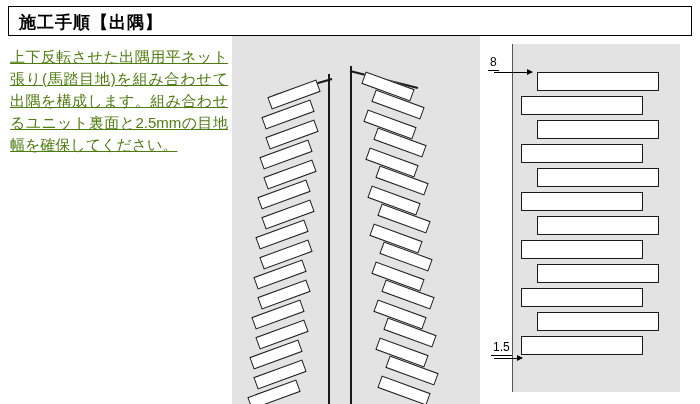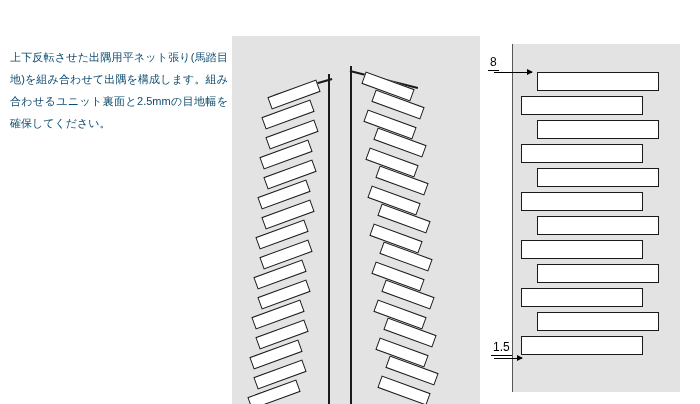--- a/index.html
+++ b/index.html
@@ -39,25 +39,26 @@
     color: #000000;
     white-space: nowrap;
   }
 
   
   #description {
     position: absolute;
     left: 10px;
     top: 46px;
     width: 218px;
-    font-size: 11px;
+    font-size: 15px;
     line-height: 22px;
-    color: #0c4a6e;
+    color: #4d7c0f;
     text-align: justify;
     text-justify: inter-character;
+    text-decoration: underline;
   }
 
   
   #corner-panel {
     position: absolute;
     left: 232px;
     top: 36px;
     width: 248px;
     height: 368px;
     background: #e3e3e3;
@@ -115,20 +116,23 @@
     border-left: 6px solid #000000;
     border-top: 3px solid transparent;
     border-bottom: 3px solid transparent;
   }
 </style>
 </head>
 <body>
 
 <div id="page">
 
+  <div id="title-bar">
+    <div id="title-text">施工手順【出隅】</div>
+  </div>
 
   <div id="description">上下反転させた出隅用平ネット張り(馬踏目地)を組み合わせて出隅を構成します。組み合わせるユニット裏面と2.5mmの目地幅を確保してください。</div>
 
   <div id="corner-panel">
 
     <div class="vline" style="left:96px; top:38px; width:1.5px; height:330px;"></div>
     <div class="vline" style="left:118px; top:30px; width:1.5px; height:338px;"></div>
     <div class="vline" style="left:40px; top:42px; width:60px; height:1.5px; transform:rotate(-16deg); transform-origin:right center;"></div>
     <div class="vline" style="left:118px; top:34px; width:70px; height:1.5px; transform:rotate(14deg); transform-origin:left center;"></div>
     <div id="corner-bricks-left">

